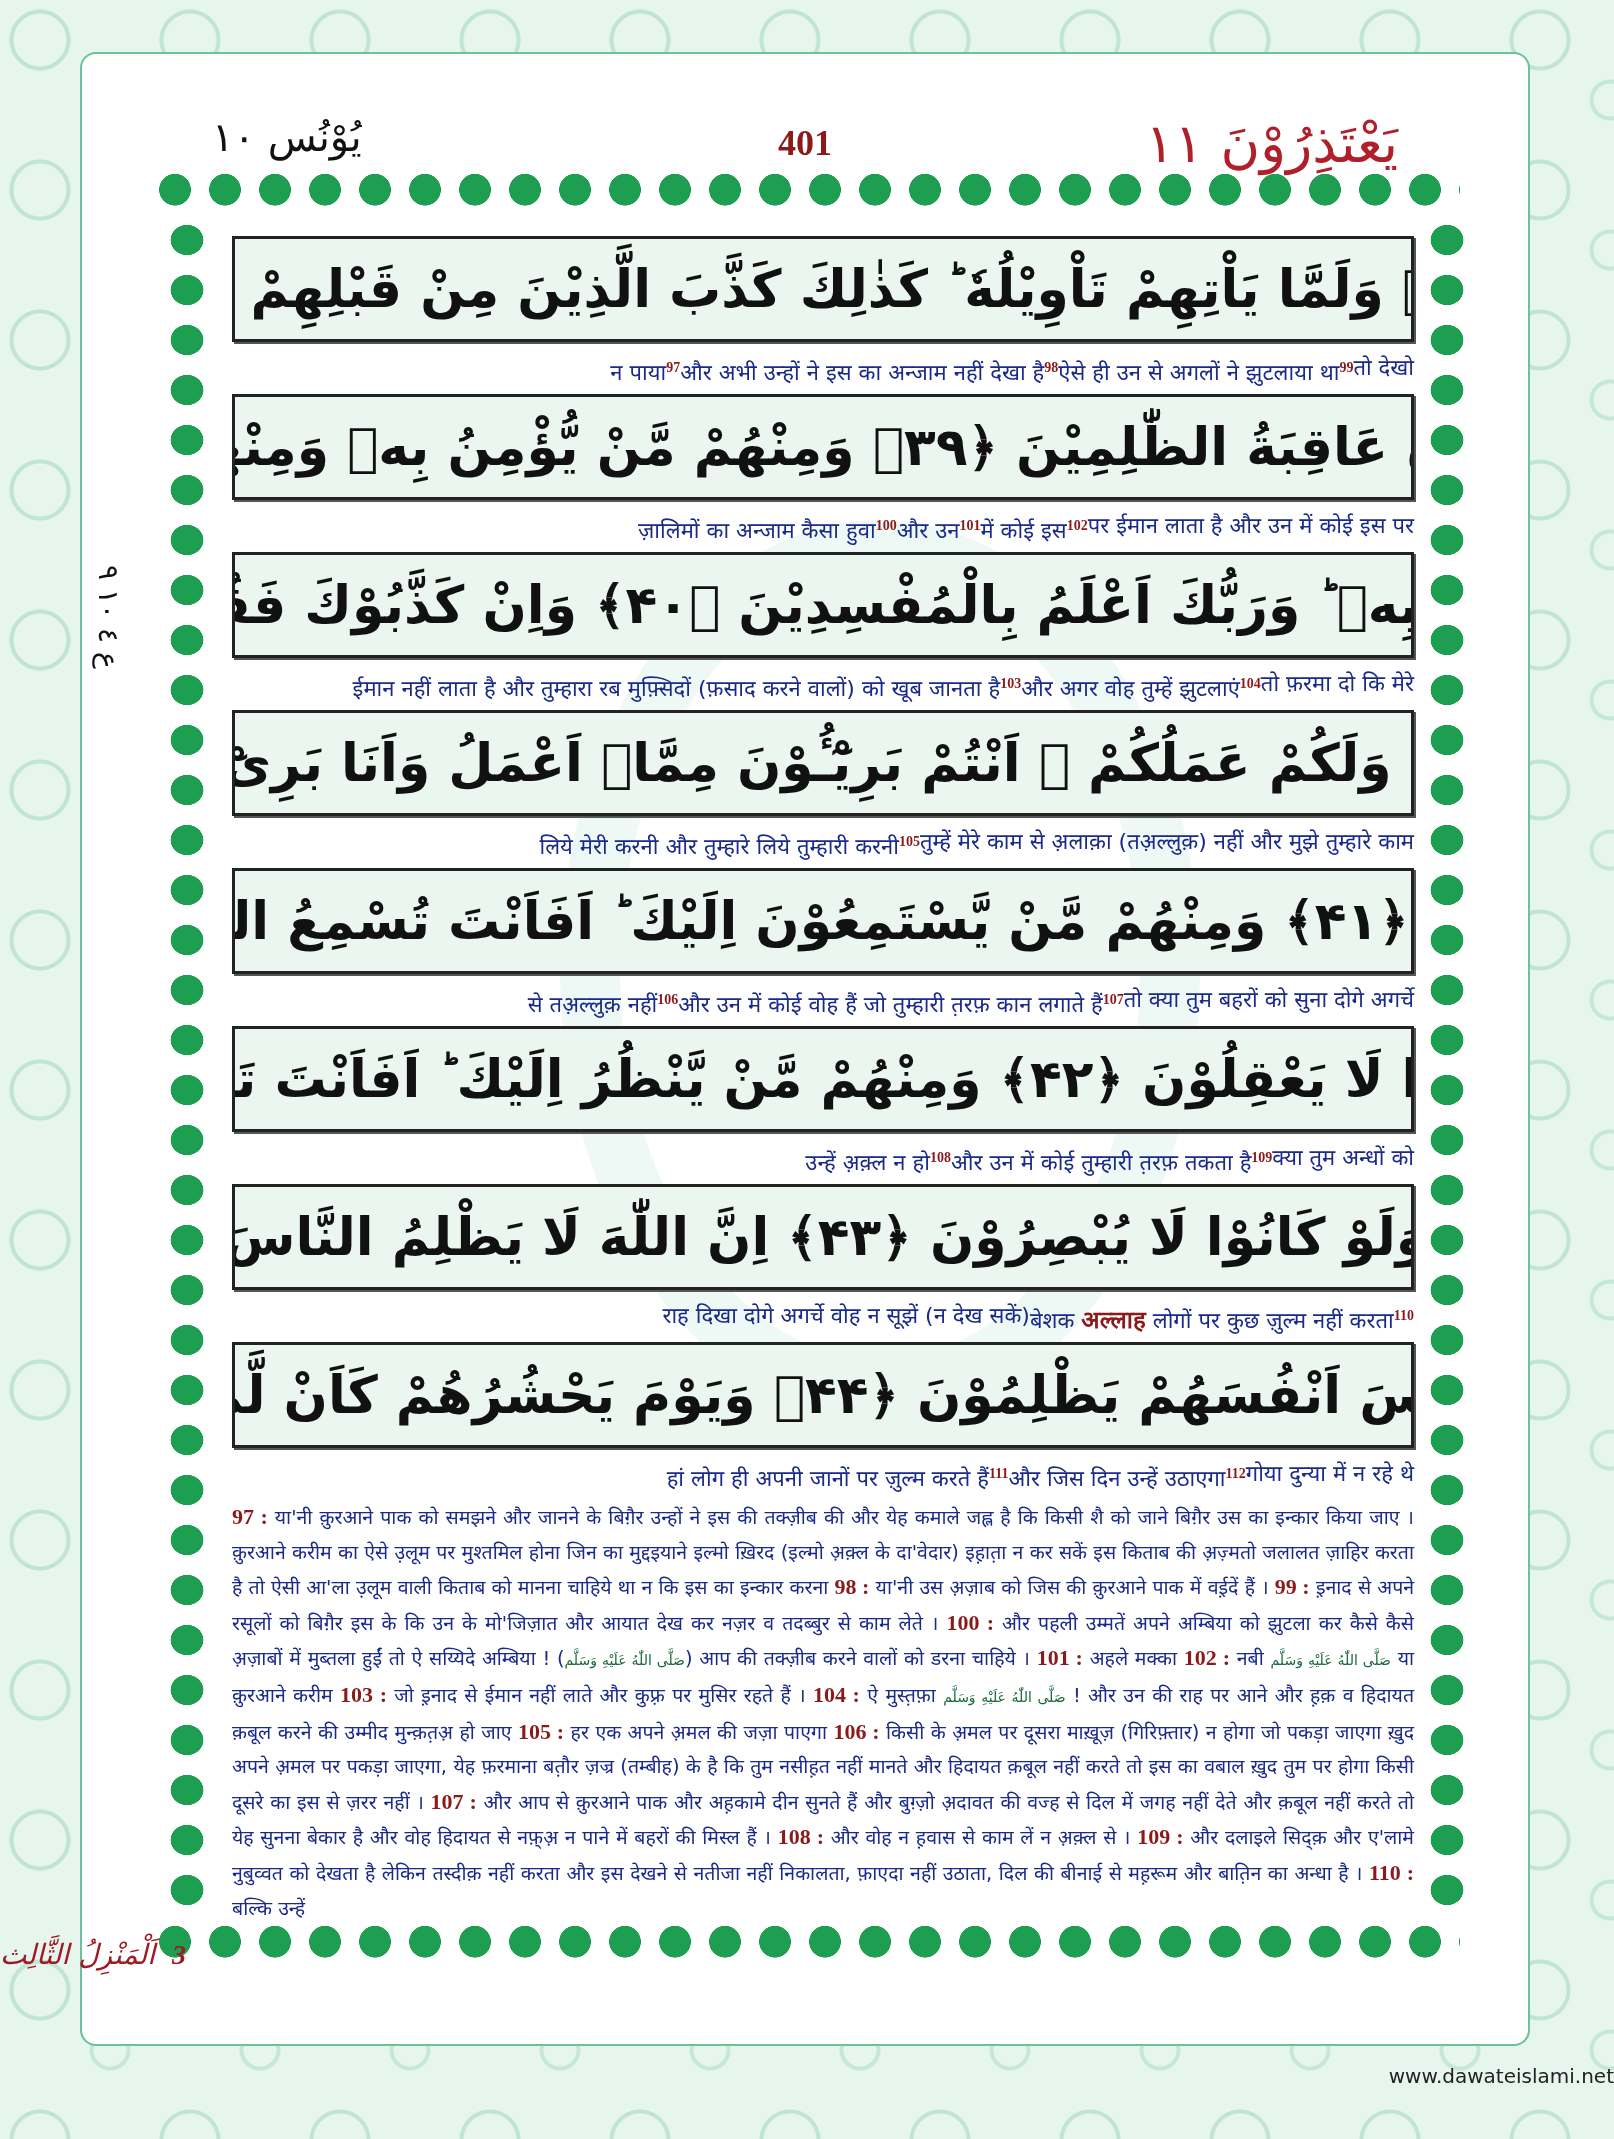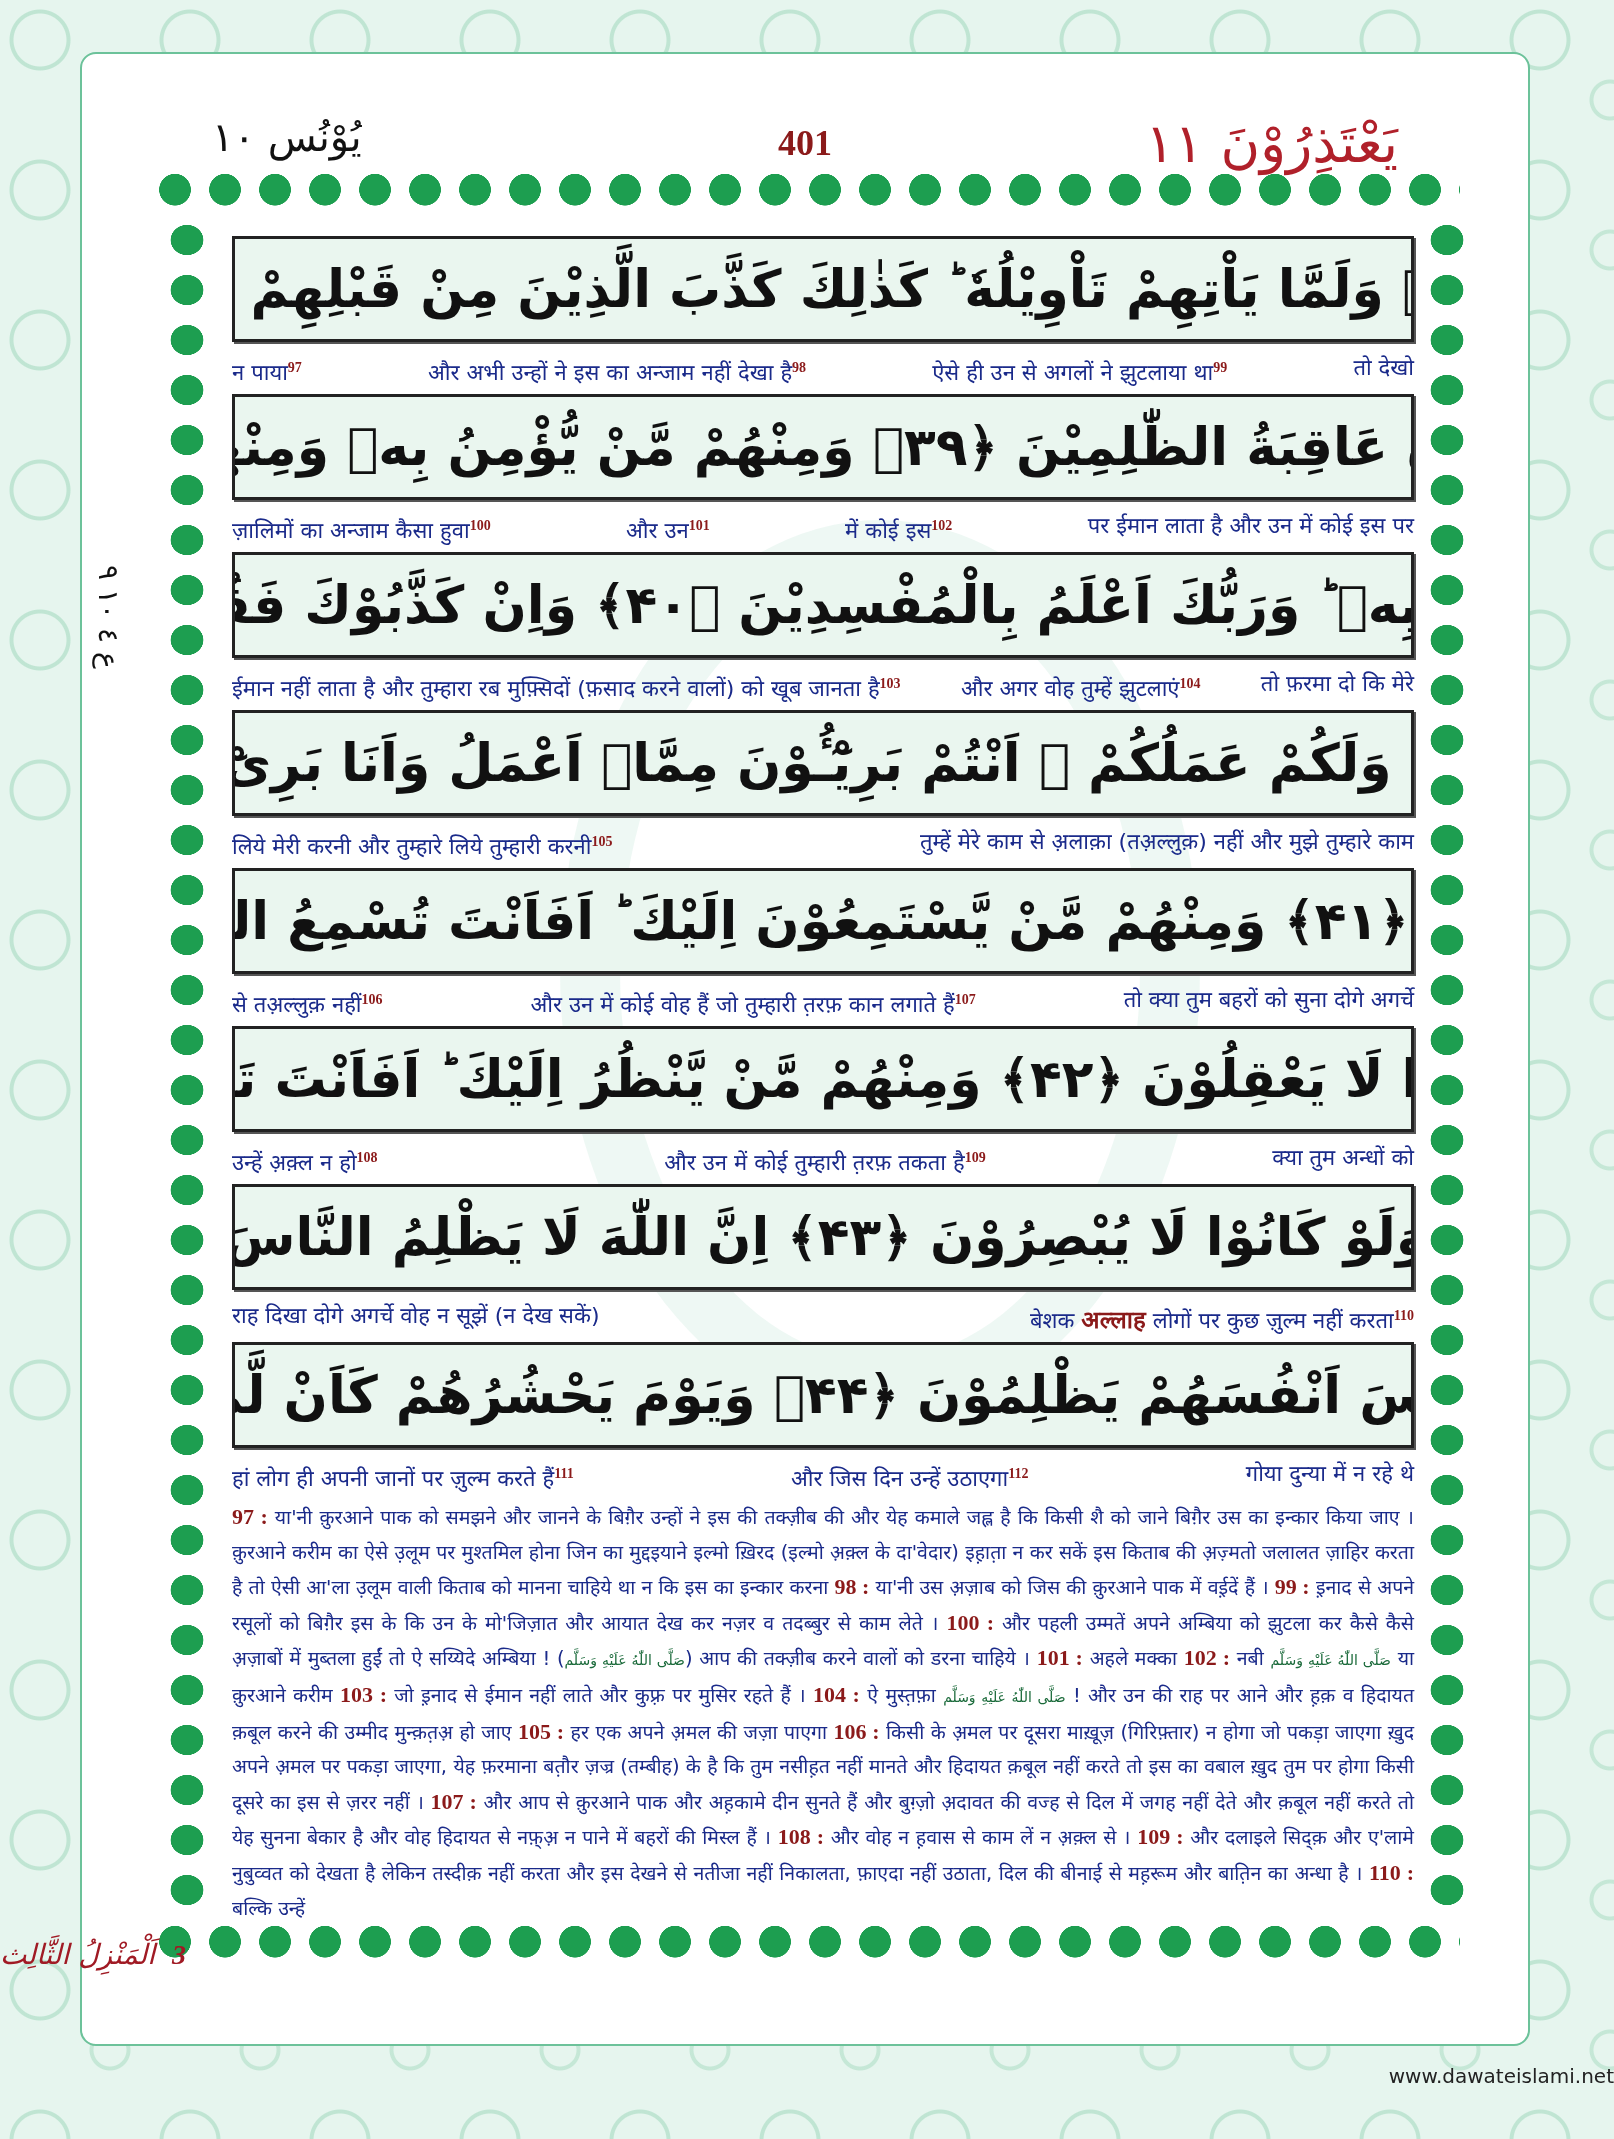--- a/index.html
+++ b/index.html
@@ -32,21 +32,21 @@
   .watermark{position:absolute;left:560px;top:520px;width:640px;height:900px;border-radius:50%;
     border:60px solid rgba(40,170,110,.08);box-sizing:border-box;}
   .ayah-box{
     position:relative;height:100px;border:3px solid #222;background:#eaf6ef;
     box-shadow:2px 2px 0 #555;display:flex;align-items:center;justify-content:center;
     direction:rtl;font-family:"DejaVu Sans",sans-serif;font-size:52px;font-weight:bold;color:#111;
     white-space:nowrap;overflow:hidden;margin-bottom:4px;
   }
   .trans{
     height:44px;line-height:44px;font-family:"DejaVu Sans",sans-serif;font-size:22px;color:#1a2a8a;
-    white-space:nowrap;display:flex;justify-content:space-between;margin-bottom:4px;
+    white-space:nowrap;display:flex;justify-content:flex-end;margin-bottom:4px;
   }
   .trans sup{color:#8b1a1a;font-weight:bold;font-size:14px;font-family:"Liberation Serif",serif;}
   .allah{color:#8b1a1a;font-weight:bold;font-size:24px;margin-top:8px;}
   .footnotes{
     font-family:"DejaVu Sans",sans-serif;font-size:19.5px;line-height:34.6px;color:#1a2a8a;
     text-align:justify;
   }
   .fn-num{color:#8b1a1a;font-weight:bold;font-family:"Liberation Serif",serif;font-size:22px;}
   .saw{font-family:"DejaVu Sans",sans-serif;font-size:14px;color:#1a6a3a;}
   .manzil{position:absolute;left:0;right:0;top:1938px;text-align:left;font-family:"DejaVu Serif",serif;font-size:28px;color:#a01a24;font-style:italic;}

